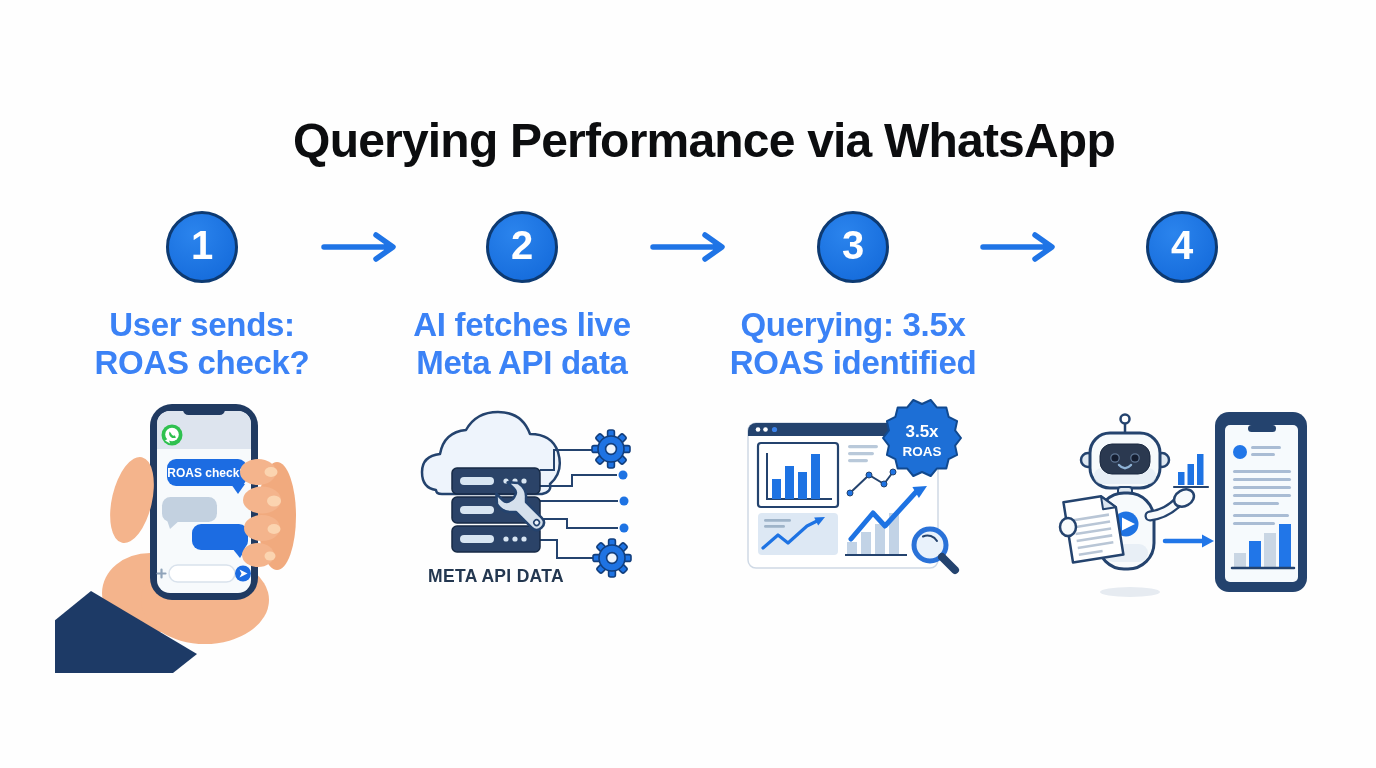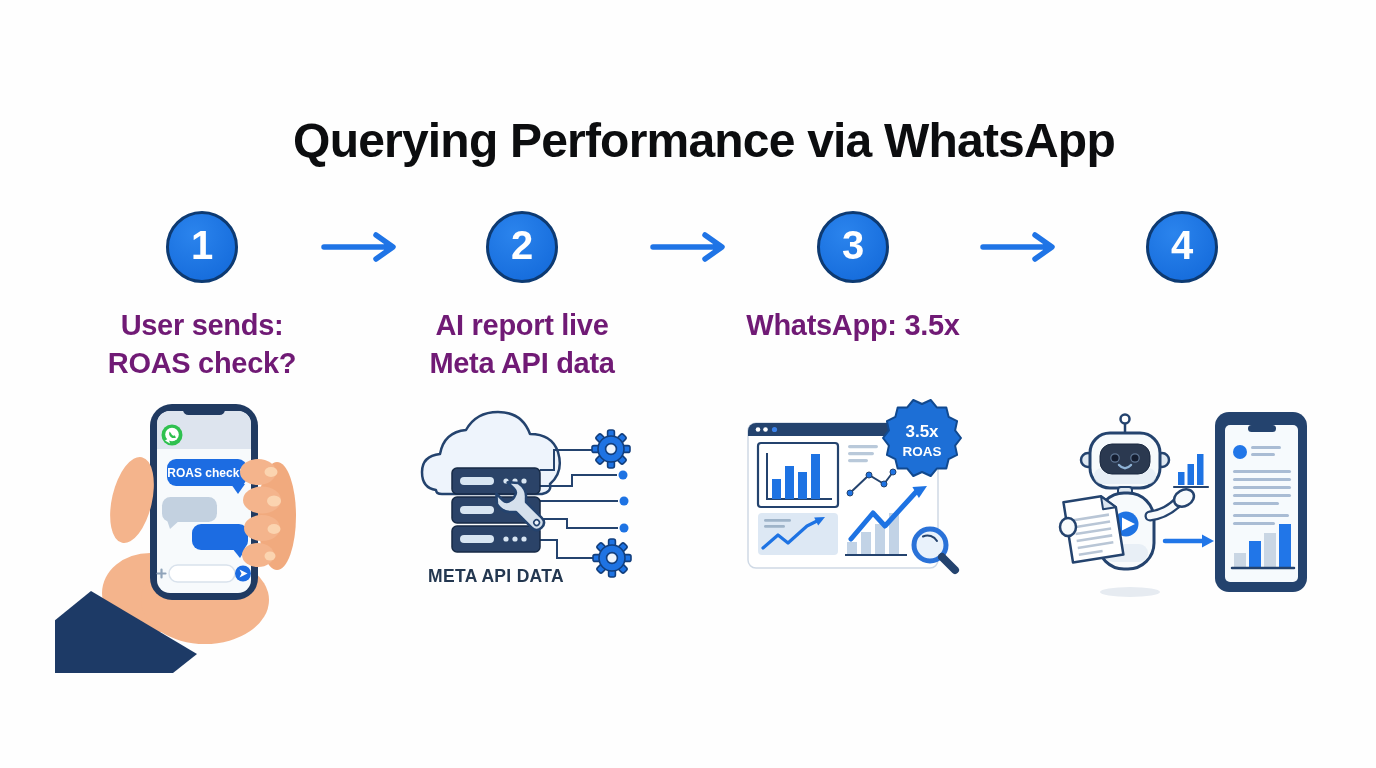--- a/index.html
+++ b/index.html
@@ -11,22 +11,22 @@
     position:absolute;top:97px;left:0;width:100%;margin:16px;text-align:center;
     font-size:48px;font-weight:700;color:#0c0d0f;letter-spacing:-0.8px;
   }
   .step-circle{
     position:absolute;width:72px;height:72px;border-radius:50%;box-sizing:border-box;
     background:radial-gradient(circle at 38% 30%, #2b84ed, #1167d8);
     border:3px solid #0d3a72;display:flex;align-items:center;justify-content:center;
   }
   .step-number{color:#fff;font-size:40px;font-weight:700;transform:translateY(-2px);}
   .caption{
-    position:absolute;width:340px;text-align:center;font-size:29px;font-weight:600;
-    color:#701a75;line-height:38px;letter-spacing:-0.3px;
+    position:absolute;width:340px;text-align:center;font-size:33px;font-weight:600;
+    color:#3b82f6;line-height:38px;letter-spacing:-0.3px;
   }
   .flow-arrow{position:absolute;}
   .illo{position:absolute;}
   svg text{font-family:"Liberation Sans",sans-serif;}
   .bubble-text{font-size:12px;font-weight:700;fill:#ffffff;}
   .badge-top{font-size:17px;font-weight:700;fill:#ffffff;}
   .badge-bottom{font-size:13.5px;font-weight:700;fill:#ffffff;}
   .server-label{font-size:17.5px;font-weight:700;fill:#233750;letter-spacing:0.3px;}
 </style>
 </head>
@@ -57,25 +57,26 @@
   </svg>
   <svg class="flow-arrow" style="left:980px;top:229px;" width="78" height="36" viewBox="0 0 78 36">
     <path d="M3,18 H69 M55,6 L72,18 L55,30" stroke="#1f74e6" stroke-width="5.5" fill="none" stroke-linecap="round" stroke-linejoin="round"></path>
   </svg>
 
   <div class="caption" style="left:32px;top:306px;">
     <div>User sends:</div>
     <div>ROAS check?</div>
   </div>
   <div class="caption" style="left:352px;top:306px;">
-    <div>AI report live</div>
+    <div>AI fetches live</div>
     <div>Meta API data</div>
   </div>
   <div class="caption" style="left:683px;top:306px;">
-    <div>WhatsApp: 3.5x</div>
+    <div>Querying: 3.5x</div>
+    <div>ROAS identified</div>
   </div>
   <div class="caption" style="left:1012px;top:306px;">
   </div>
 
   <svg class="illo" style="left:55px;top:388px;" width="270" height="285" viewBox="0 0 270 285">
     <ellipse cx="95" cy="205" rx="48" ry="40" fill="#f4b48c"></ellipse>
     <ellipse cx="150" cy="212" rx="64" ry="44" fill="#f4b48c"></ellipse>
     <ellipse cx="222" cy="128" rx="19" ry="54" fill="#f1aa7e"></ellipse>
     <g>
       <rect x="95" y="16" width="108" height="196" rx="22" fill="#203a61"></rect>

